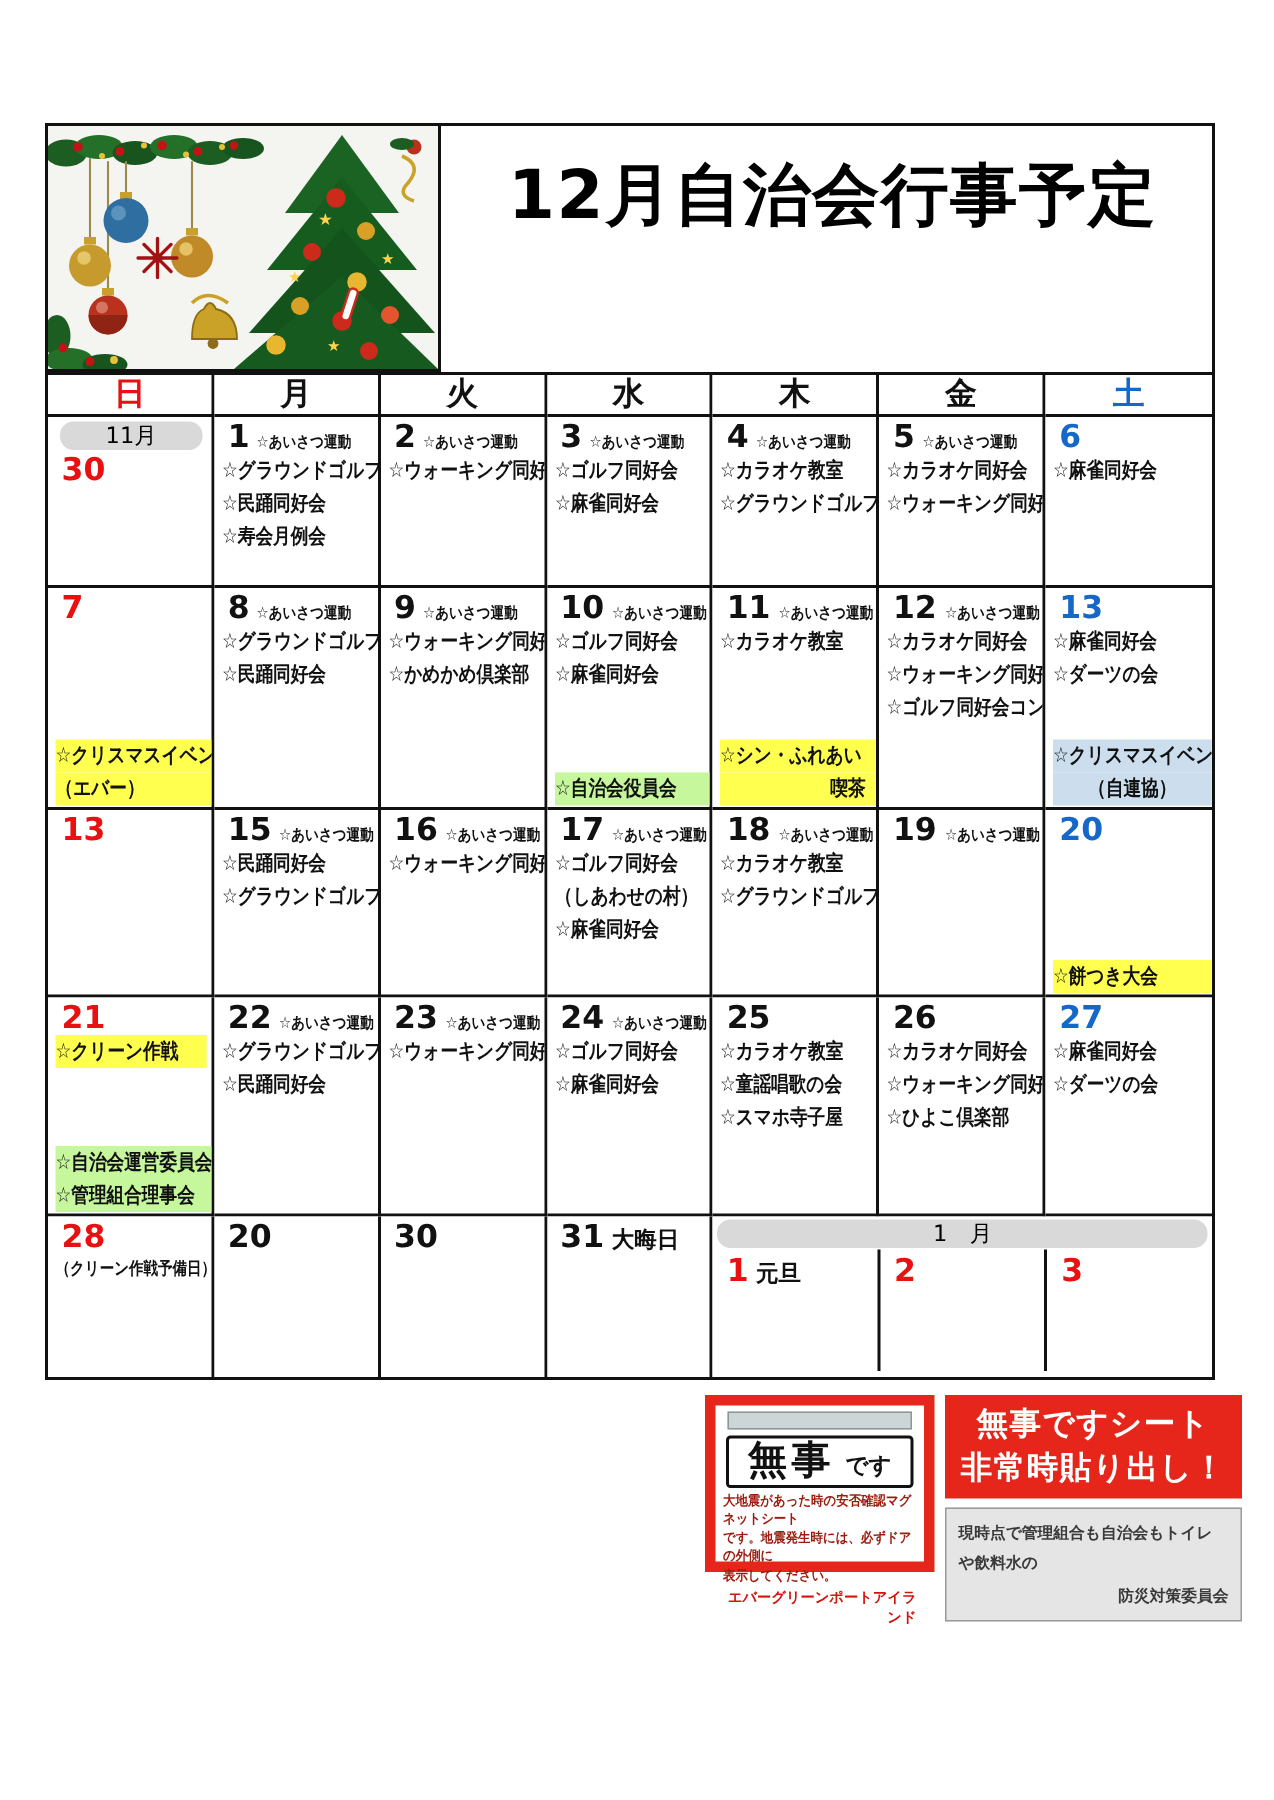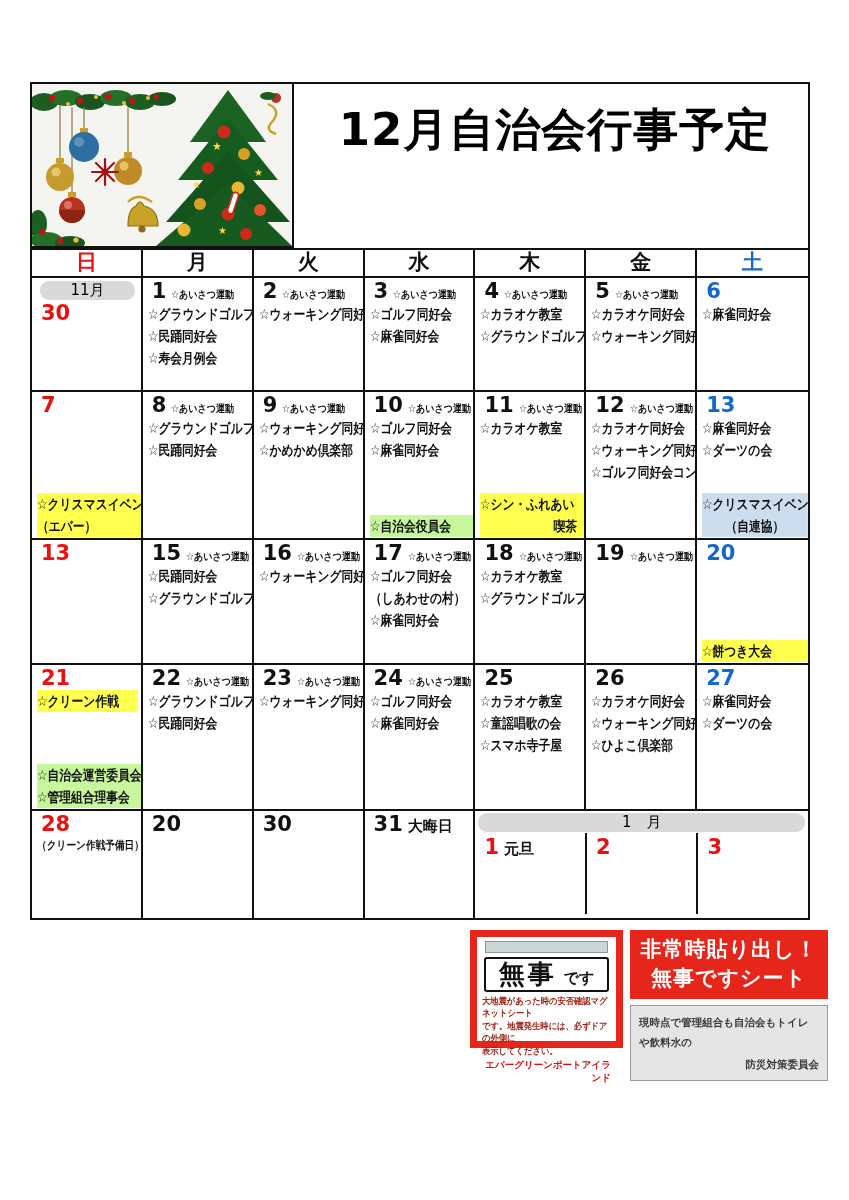--- a/index.html
+++ b/index.html
@@ -447,22 +447,22 @@
           <span class="desu">です</span>
         </div>
         <div class="card-desc">大地震があった時の安否確認マグネットシート
 です。地震発生時には、必ずドアの外側に
 表示してください。</div>
         <div class="card-sign">エバーグリーンポートアイランド</div>
       </div>
     </div>
     <div class="notice-right">
       <div class="banner">
+        <div>無事ですシート</div>
         <div>非常時貼り出し！</div>
-        <div>無事ですシート</div>
       </div>
       <div class="whitebox">
         <div>現時点で管理組合も自治会もトイレや飲料水の</div>
         <div class="box-sign">防災対策委員会</div>
       </div>
     </div>
   </div>
 </div>
 
 </body></html>

